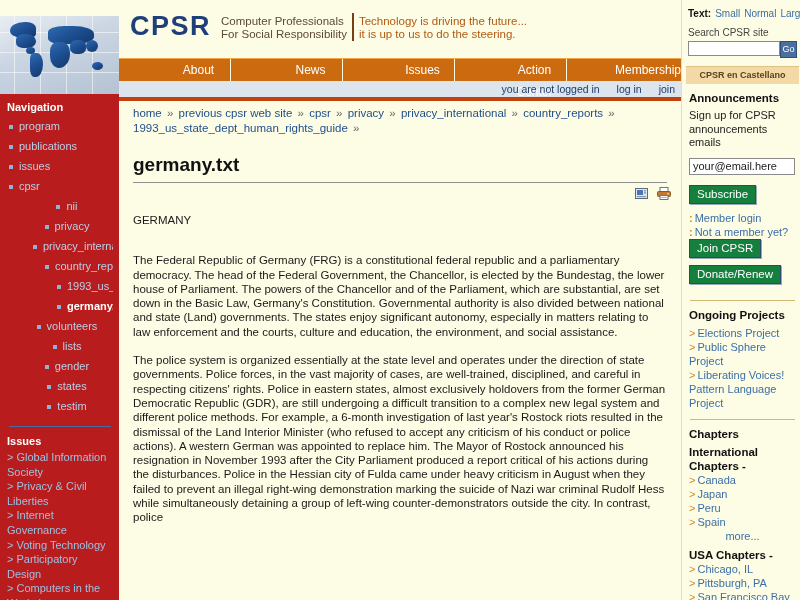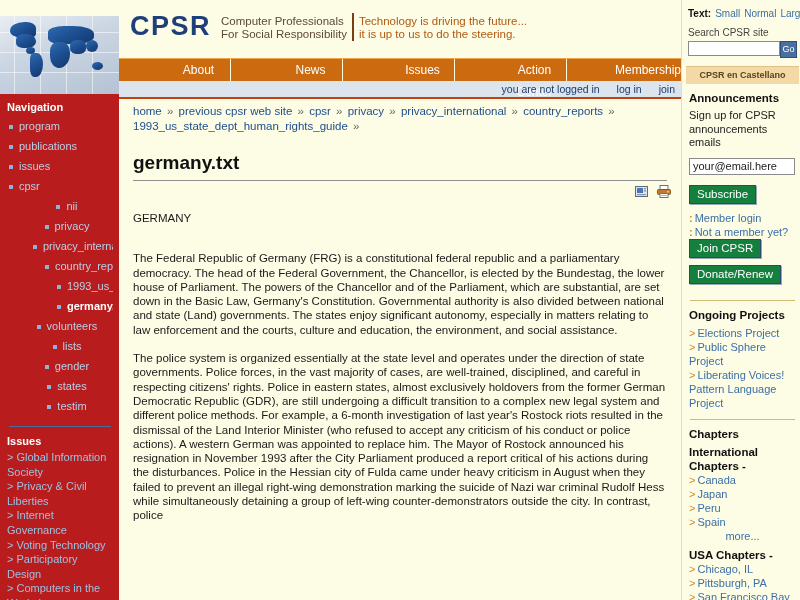--- a/index.html
+++ b/index.html
@@ -148,21 +148,21 @@
   #mainnav .navitem:last-child { border-right: 0; }
 
   #loginbar {
     height: 16px;
     background: #dce4ed;
     text-align: right;
     font-size: 10.5px;
     line-height: 16px;
     color: #1b3d6d;
     padding-right: 6px;
-    border-bottom: 2px solid #c2410c;
+    border-bottom: 4px solid #c2410c;
   }
   #loginbar span { margin-left: 14px; }
 
   #breadcrumb {
     padding: 5px 10px 4px 14px;
     font-size: 11.5px;
     line-height: 15px;
     color: #3a3a3a;
   }
   #breadcrumb a { color: #1f4e8c; text-decoration: none; cursor: pointer; }

